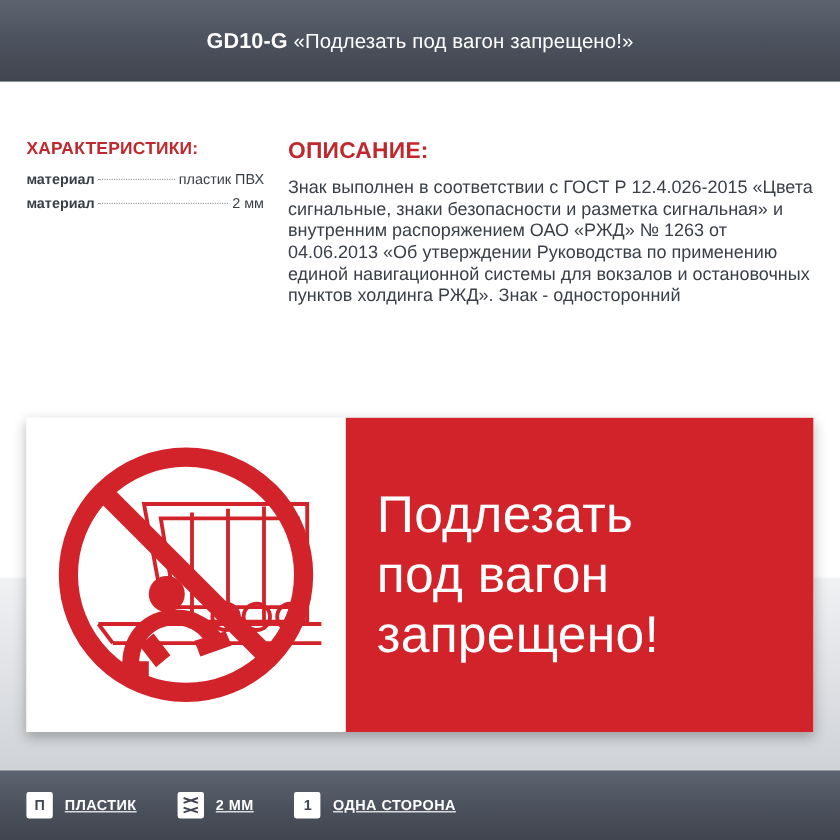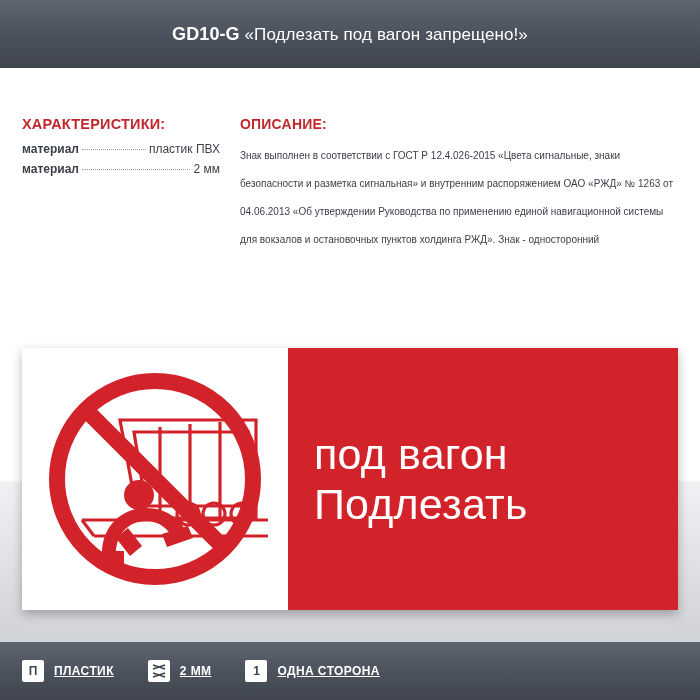--- a/index.html
+++ b/index.html
@@ -93,27 +93,27 @@
 
   .desc {
     position: absolute;
     left: 240px;
     top: 27px;
     width: 440px;
   }
   .desc-title {
     color: #c0282d;
     font-weight: bold;
-    font-size: 14px;
+    font-size: 19px;
     letter-spacing: 0.2px;
     margin-bottom: 10px;
   }
   .desc-body {
-    font-size: 10px;
-    line-height: 28px;
+    font-size: 15px;
+    line-height: 18px;
     color: #3a3f47;
   }
   .desc-body p {
     margin: 0;
   }
 
   
   .product-area {
     position: absolute;
     left: 0;
@@ -278,22 +278,23 @@
             <path d="M86 160 L100 178 L88 188 L74 170 Z"></path>
           </g>
 
           <circle cx="113" cy="111" r="98" fill="none" stroke="#d2232a" stroke-width="16"></circle>
           <line x1="44" y1="42" x2="182" y2="180" stroke="#d2232a" stroke-width="16"></line>
         </svg>
       </div>
 
       <div class="sign-right">
         <div class="sign-text">
+          <div>Подлезать</div>
           <div>под вагон</div>
-          <div>Подлезать</div>
+          <div>запрещено!</div>
         </div>
       </div>
 
     </div>
   </div>
 
   <div class="footer">
 
     <div class="foot-item">
       <div class="foot-icon">

